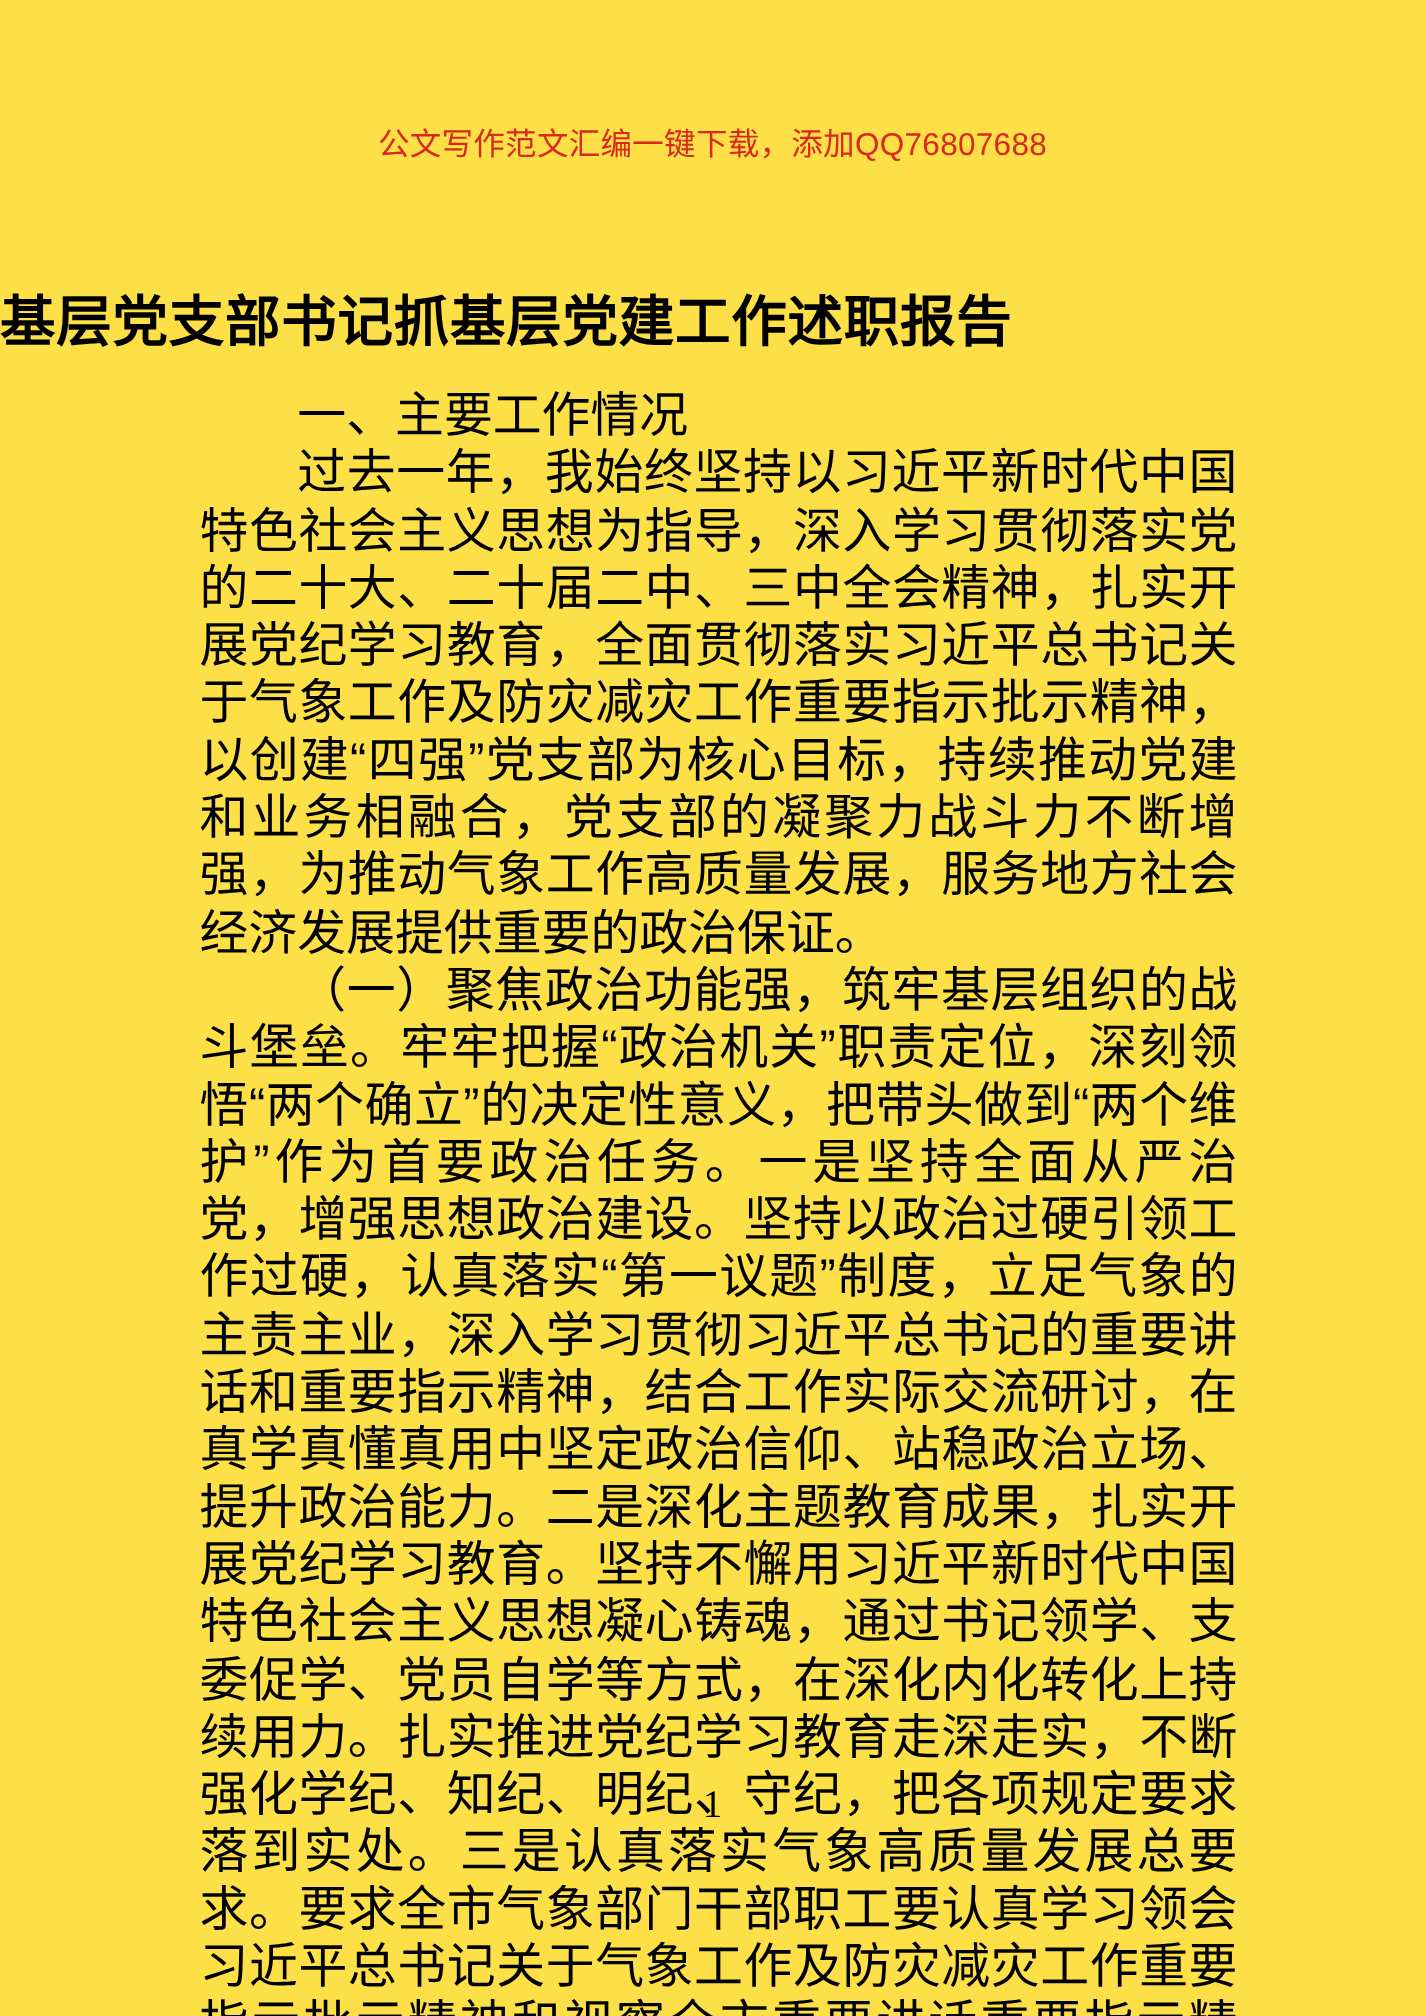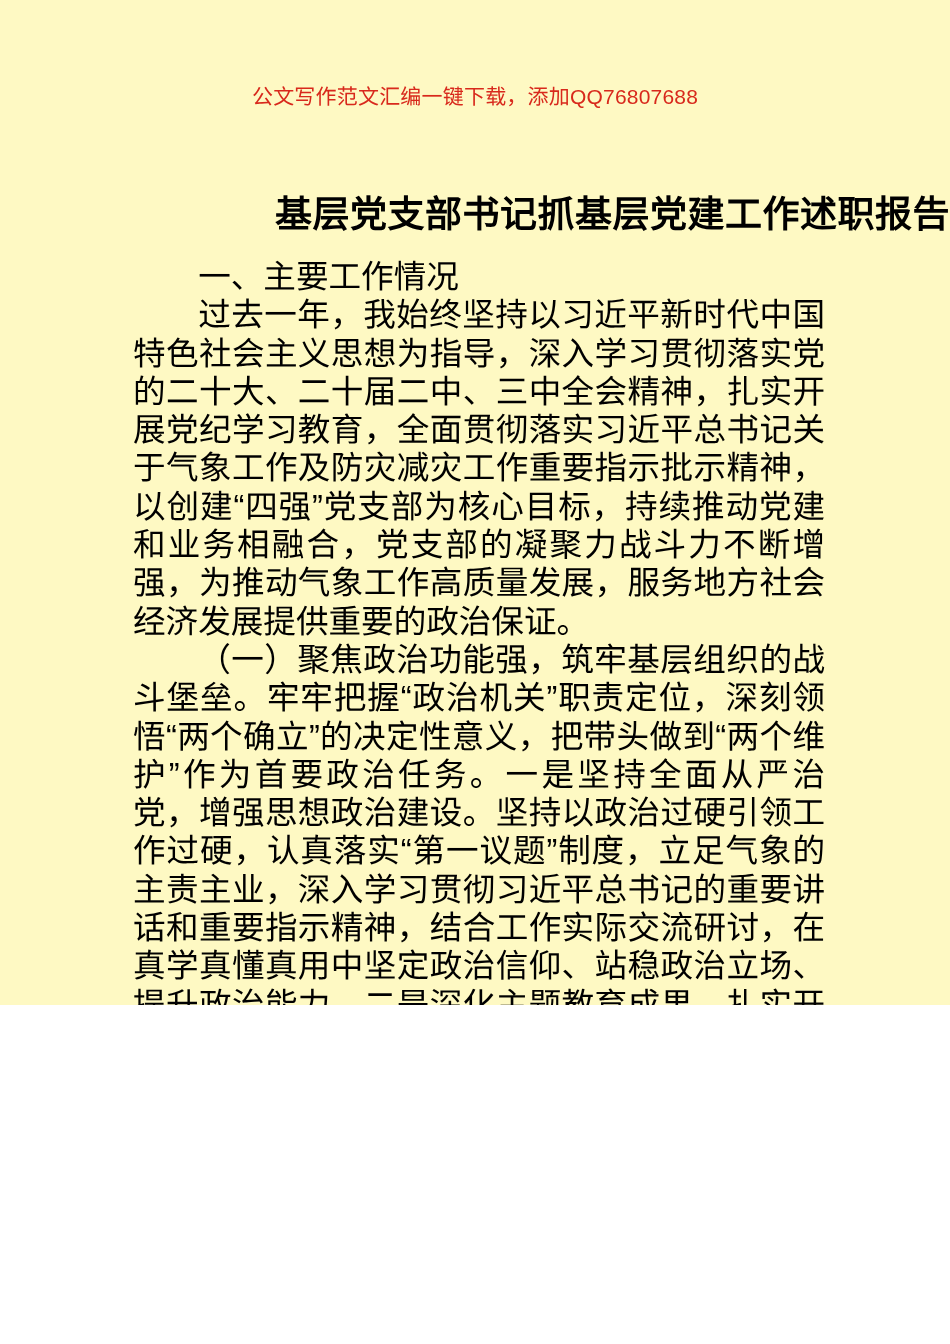--- a/index.html
+++ b/index.html
@@ -5,23 +5,23 @@
 <style>
   html, body {
     margin: 0;
     padding: 0;
     background: #ffffff;
   }
 
   .page {
     position: relative;
     width: 950px;
-    height: 1005px;
+    height: 1344px;
     margin: 0 auto;
-    background: #fef9c3;
+    background: #fde047;
     overflow: hidden;
     box-sizing: border-box;
     font-family: "Liberation Sans", "DejaVu Sans", sans-serif;
     color: #000000;
   }
 
   
   .promo-header {
     position: absolute;
     top: 84px;
@@ -35,21 +35,21 @@
     color: #d8291c;
     white-space: nowrap;
   }
 
   
   .doc-title {
     position: absolute;
     top: 166px;
     left: 0;
     width: 950px;
-    text-align: right;
+    text-align: left;
     font-family: Liberation Sans, sans-serif;
     font-size: 37px;
     line-height: 48px;
     font-weight: bold;
     letter-spacing: 0.5px;
     color: #000000;
     white-space: nowrap;
   }
 
   

